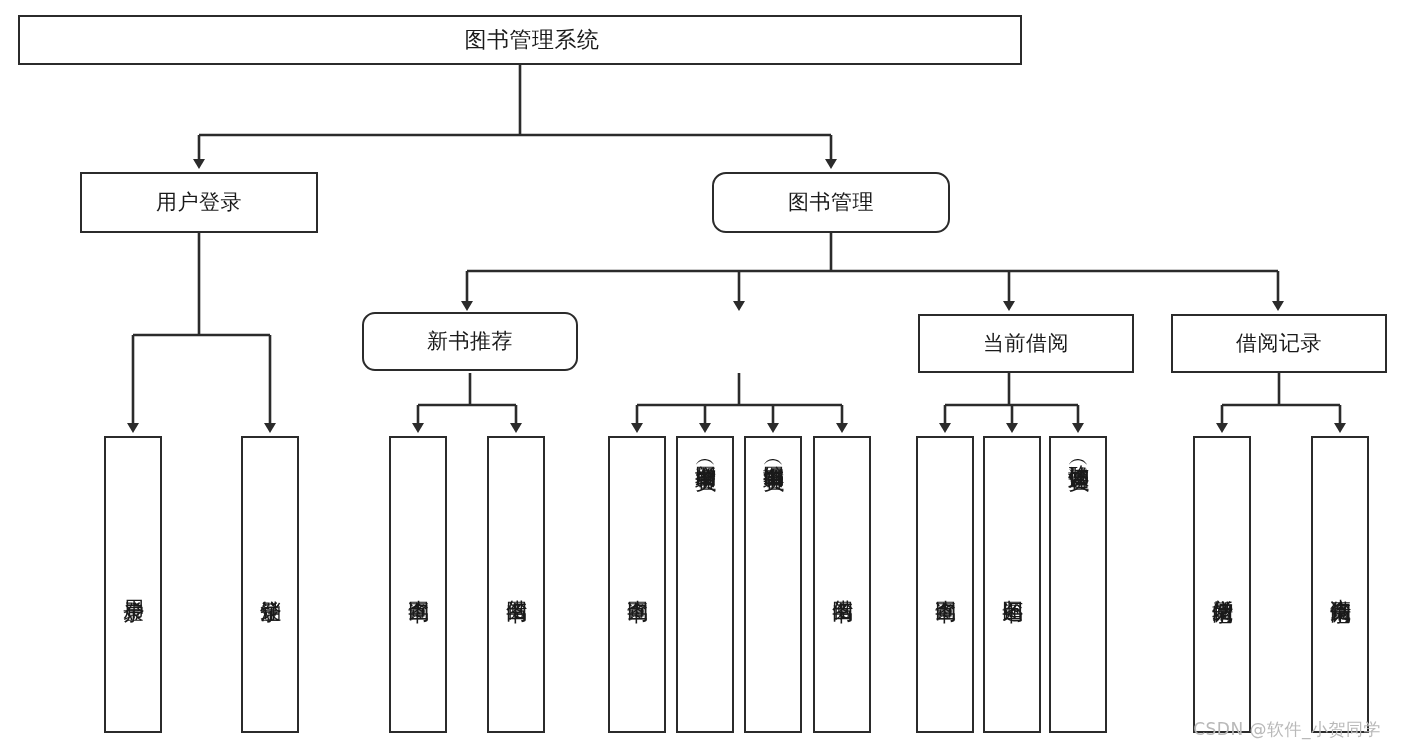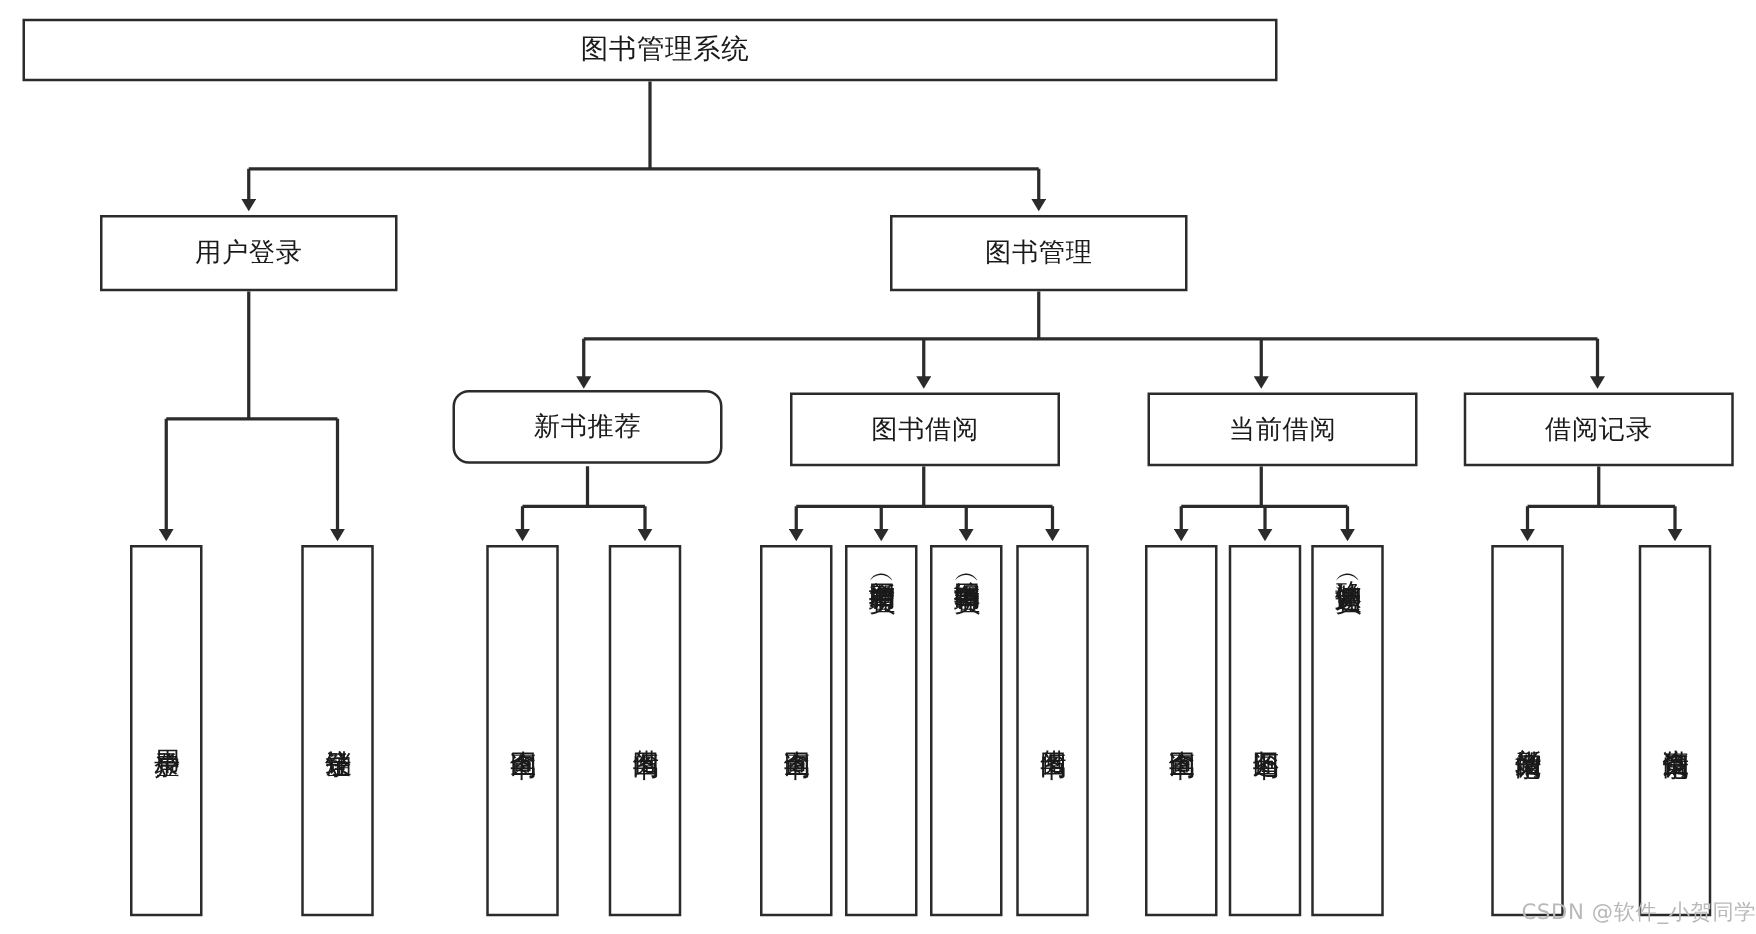--- a/index.html
+++ b/index.html
@@ -61,21 +61,21 @@
     letter-spacing: 1px;
     white-space: nowrap;
     margin: 0 auto;
   }
   .node.vert.centered {
     align-items: center;
     padding-top: 0;
   }
   #watermark {
     position: absolute;
-    right: 0;
+    right: 24px;
     bottom: 6px;
     font-size: 17px;
     color: #b9b9b9;
     letter-spacing: 0.5px;
     z-index: 5;
     white-space: nowrap;
     font-family: "DejaVu Sans", "Liberation Sans", sans-serif;
   }
 </style>
 </head>
@@ -134,31 +134,28 @@
   </svg>
 
   <div class="node horiz root" style="left:18px; top:15px; width:1004px; height:50px;padding-left:24px;">
     <span class="label">图书管理系统</span>
   </div>
 
   <div class="node horiz" style="left:80px; top:172px; width:238px; height:61px;">
     <span class="label">用户登录</span>
   </div>
 
-  <div class="node horiz" style="left:712px; top:172px; width:238px; height:61px;">
+  <div class="node horiz" style="left:712px; top:172px; width:238px; height:61px;border-radius:14px;">
     <span class="label">图书管理</span>
   </div>
 
   <div class="node horiz" style="left:362px; top:312px; width:216px; height:59px;border-radius:13px;">
     <span class="label">新书推荐</span>
   </div>
 
-  <div class="node horiz" style="left:632px; top:314px; width:216px; height:59px;">
-    <span class="label">图书借阅</span>
-  </div>
 
   <div class="node horiz" style="left:902px; top:314px; width:216px; height:59px;margin-left:16px;">
     <span class="label">当前借阅</span>
   </div>
 
   <div class="node horiz" style="left:1171px; top:314px; width:216px; height:59px;">
     <span class="label">借阅记录</span>
   </div>
 
   <div class="node vert centered" style="left:104px; top:436px; width:58px; height:297px;">

